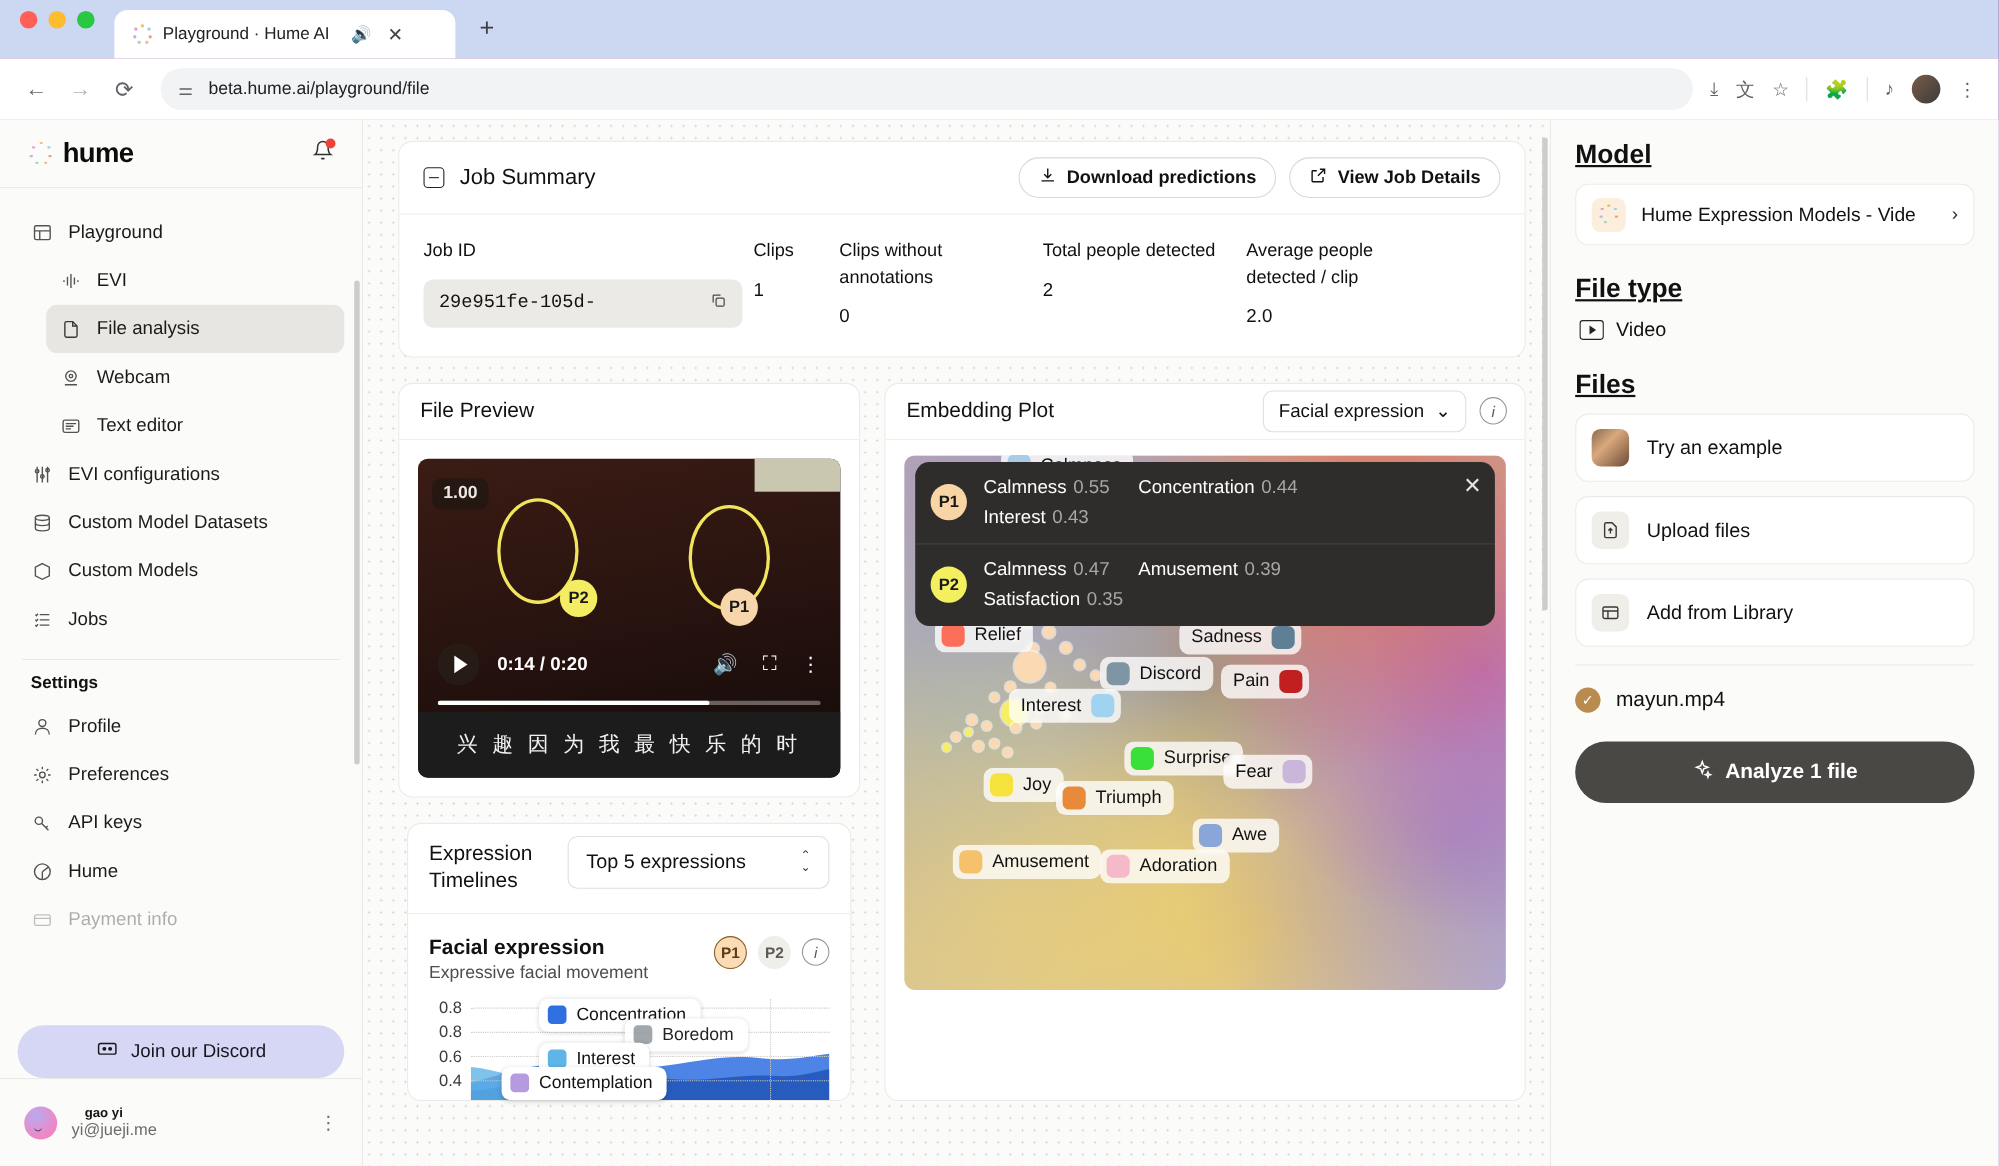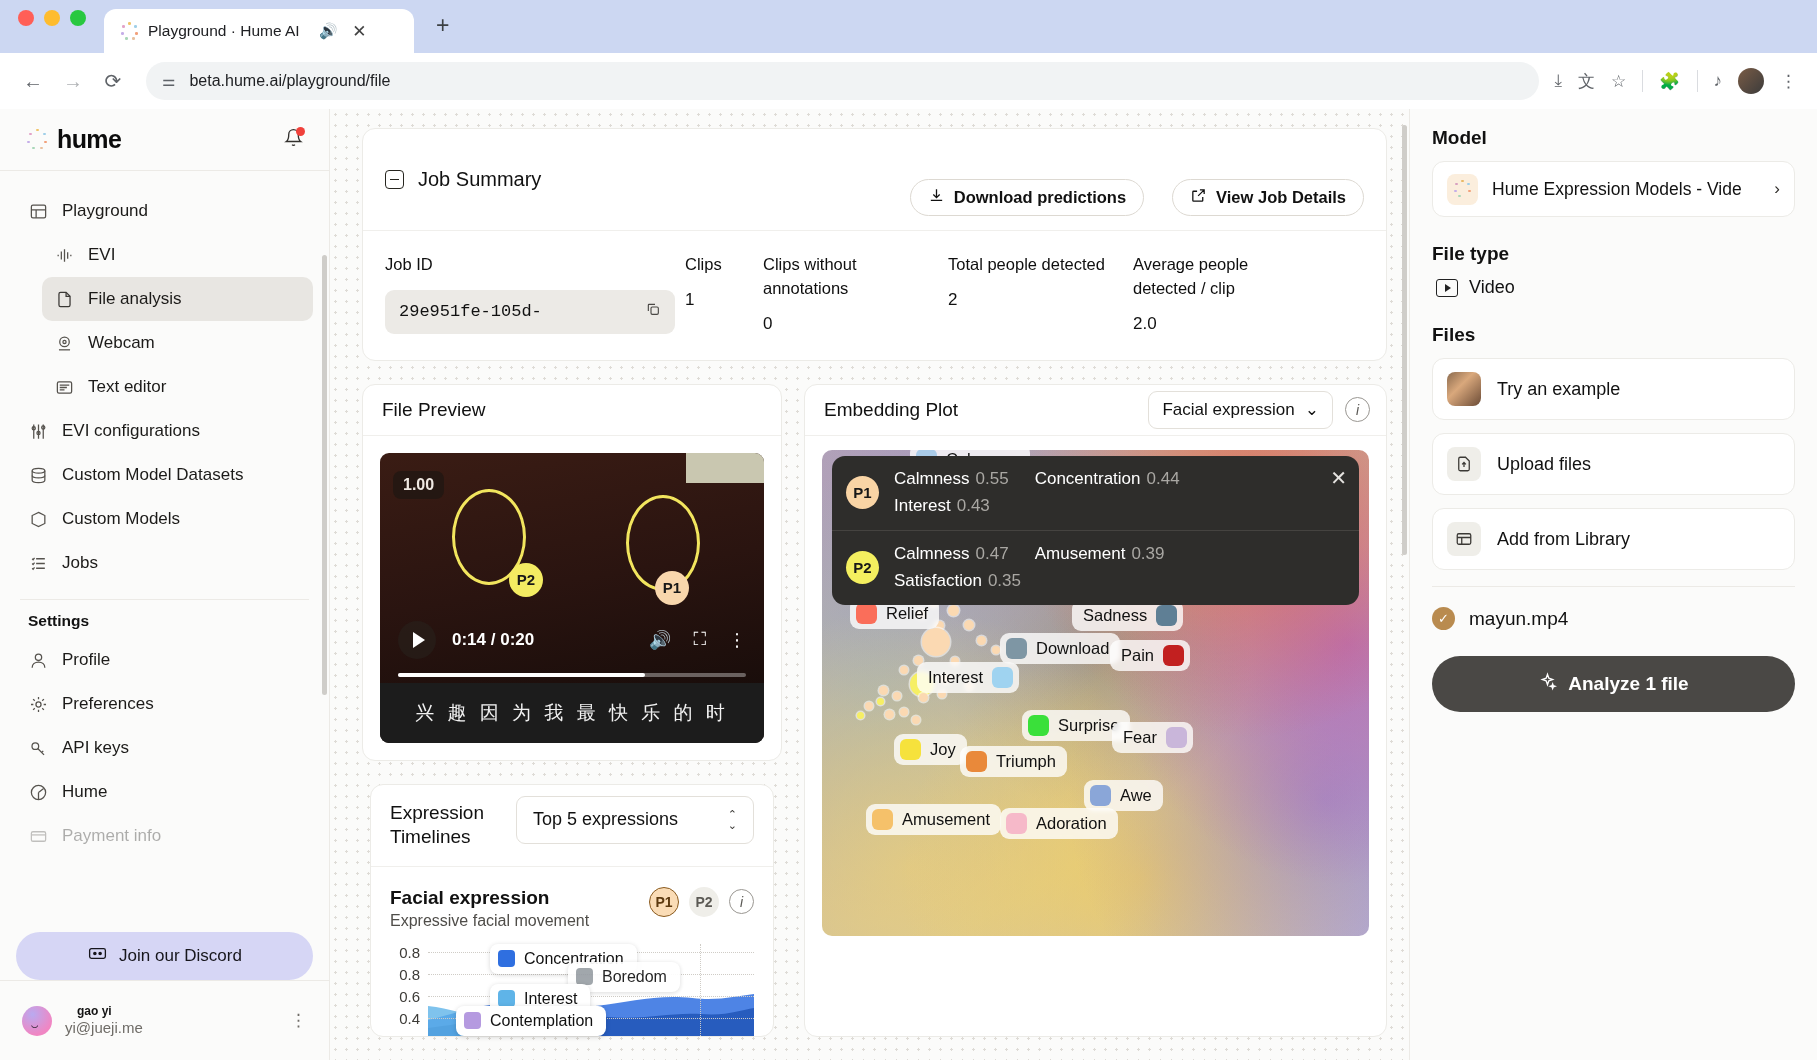--- a/index.html
+++ b/index.html
@@ -110,21 +110,21 @@
   }
   .card { background: #fff; border: 1px solid #ecebe7; border-radius: 13px; }
 
   .jobsum { margin: 9px 8px 0 8px; }
   .jobsum-head { display: flex; align-items: center; padding: 14px 22px; gap: 14px;
     border-bottom: 1px solid #f0efec; }
   .collapse-ic { width: 19px; height: 19px; border: 1.6px solid #26251f; border-radius: 4px;
     display: flex; align-items: center; justify-content: center; cursor: pointer; }
   .collapse-ic i { width: 9px; height: 1.6px; background: #26251f; display: block; }
   .jobsum-title { font-size: 20px; font-weight: 400; color: #111; }
-  .jobsum-btns { margin-left: auto; display: flex; gap: 28px; margin-top: 36px; }
+  .jobsum-btns { margin-left: auto; display: flex; gap: 12px; }
   .pill-btn {
     height: 37px; border: 1px solid #ddd9d2; border-radius: 20px; background: #fff;
     display: flex; align-items: center; gap: 9px; padding: 0 17px; cursor: pointer;
     font-size: 16.5px; font-weight: 700; color: #111;
   }
   .jobsum-body { display: flex; padding: 22px 22px 26px 22px; gap: 10px; }
   .col-jobid { width: 290px; }
   .col-lbl { font-size: 16.5px; color: #0f0f0f; line-height: 1.45; }
   .jobid-box { margin-top: 13px; height: 44px; background: #eceae6; border-radius: 9px;
     display: flex; align-items: center; justify-content: space-between; padding: 0 14px;
@@ -256,21 +256,21 @@
   .tt-badge.p2 { background: #f4ef5f; }
   .tt-items { display: flex; flex-wrap: wrap; gap: 4px 26px; font-size: 17px; line-height: 1.35; }
   .tt-item b { font-weight: 400; color: #fff; }
   .tt-item span { color: #a9a7a3; margin-left: 6px; }
   .tt-close { position: absolute; right: 12px; top: 12px; font-size: 20px; color: #e6e4e1;
     cursor: pointer; line-height: 1; }
 
   
   .right { width: 408px; background: #fbfbfa; border-left: 1px solid #eceae6;
     padding: 18px 22px 0 22px; position: relative; }
-  .r-label { font-size: 19px; font-weight: 700; color: #111; margin-bottom: 12px; }
+  .r-label { font-size: 24px; font-weight: 700; color: #111; margin-bottom: 12px; text-decoration: underline; }
   .r-label.mt { margin-top: 26px; }
   .model-box {
     height: 56px; border: 1px solid #ecebe7; border-radius: 12px; background: #fff;
     display: flex; align-items: center; padding: 0 14px; gap: 14px; cursor: pointer;
   }
   .model-ic { width: 31px; height: 31px; border-radius: 8px; background: #fbeedd; position: relative; }
   .model-name { font-size: 17.5px; color: #111; overflow: hidden; white-space: nowrap;
     text-overflow: clip; flex: 1; }
   .model-chev { font-size: 17px; color: #2f2d2a; }
   .ftype { display: flex; align-items: center; gap: 11px; font-size: 18px; color: #111;
@@ -763,21 +763,21 @@
             <div class="elabel" style="left:28px;top:148px">
               <i style="background:#fa6e5a"></i>
               <span>Relief</span>
             </div>
             <div class="elabel rev" style="left:250px;top:150px">
               <i style="background:#5f7f95"></i>
               <span>Sadness</span>
             </div>
             <div class="elabel" style="left:178px;top:183px">
               <i style="background:#7e96a4"></i>
-              <span>Download</span>
+              <span>Discord</span>
             </div>
             <div class="elabel rev" style="left:288px;top:190px">
               <i style="background:#c22020"></i>
               <span>Pain</span>
             </div>
             <div class="elabel rev" style="left:95px;top:212px">
               <i style="background:#9fd3f0"></i>
               <span>Interest</span>
             </div>
             <div class="elabel" style="left:200px;top:260px">

